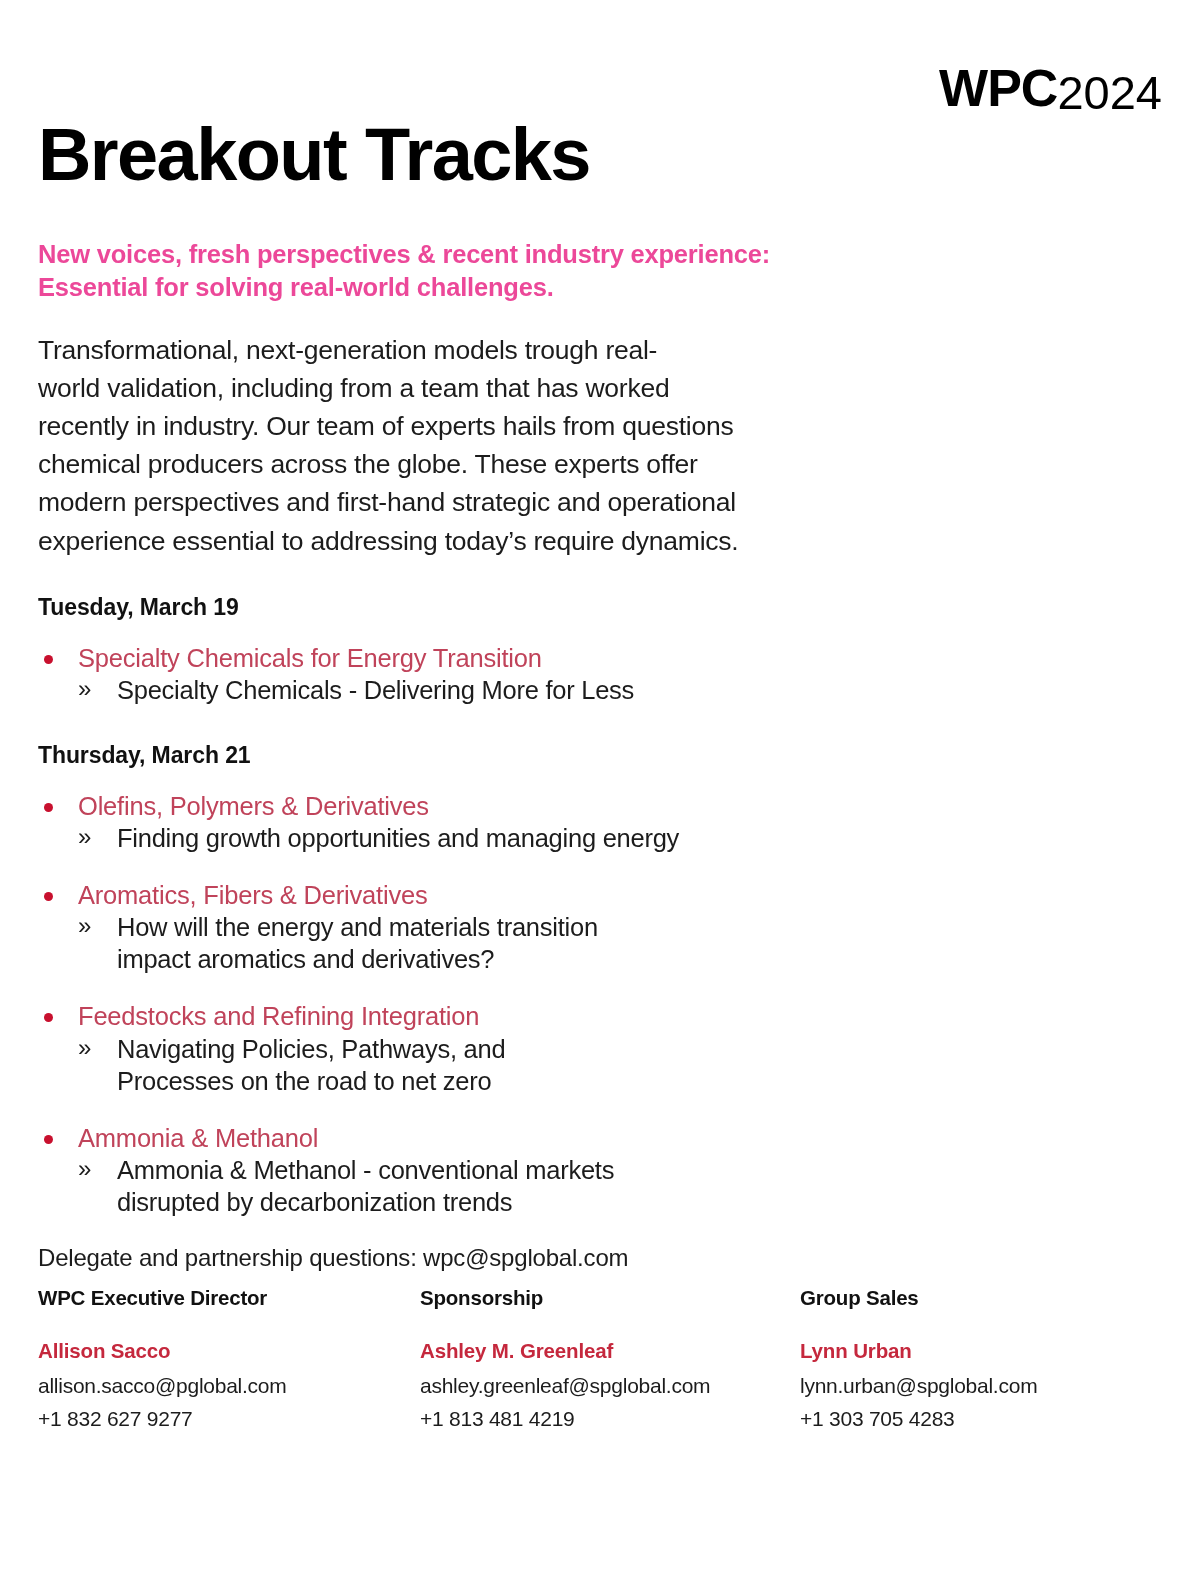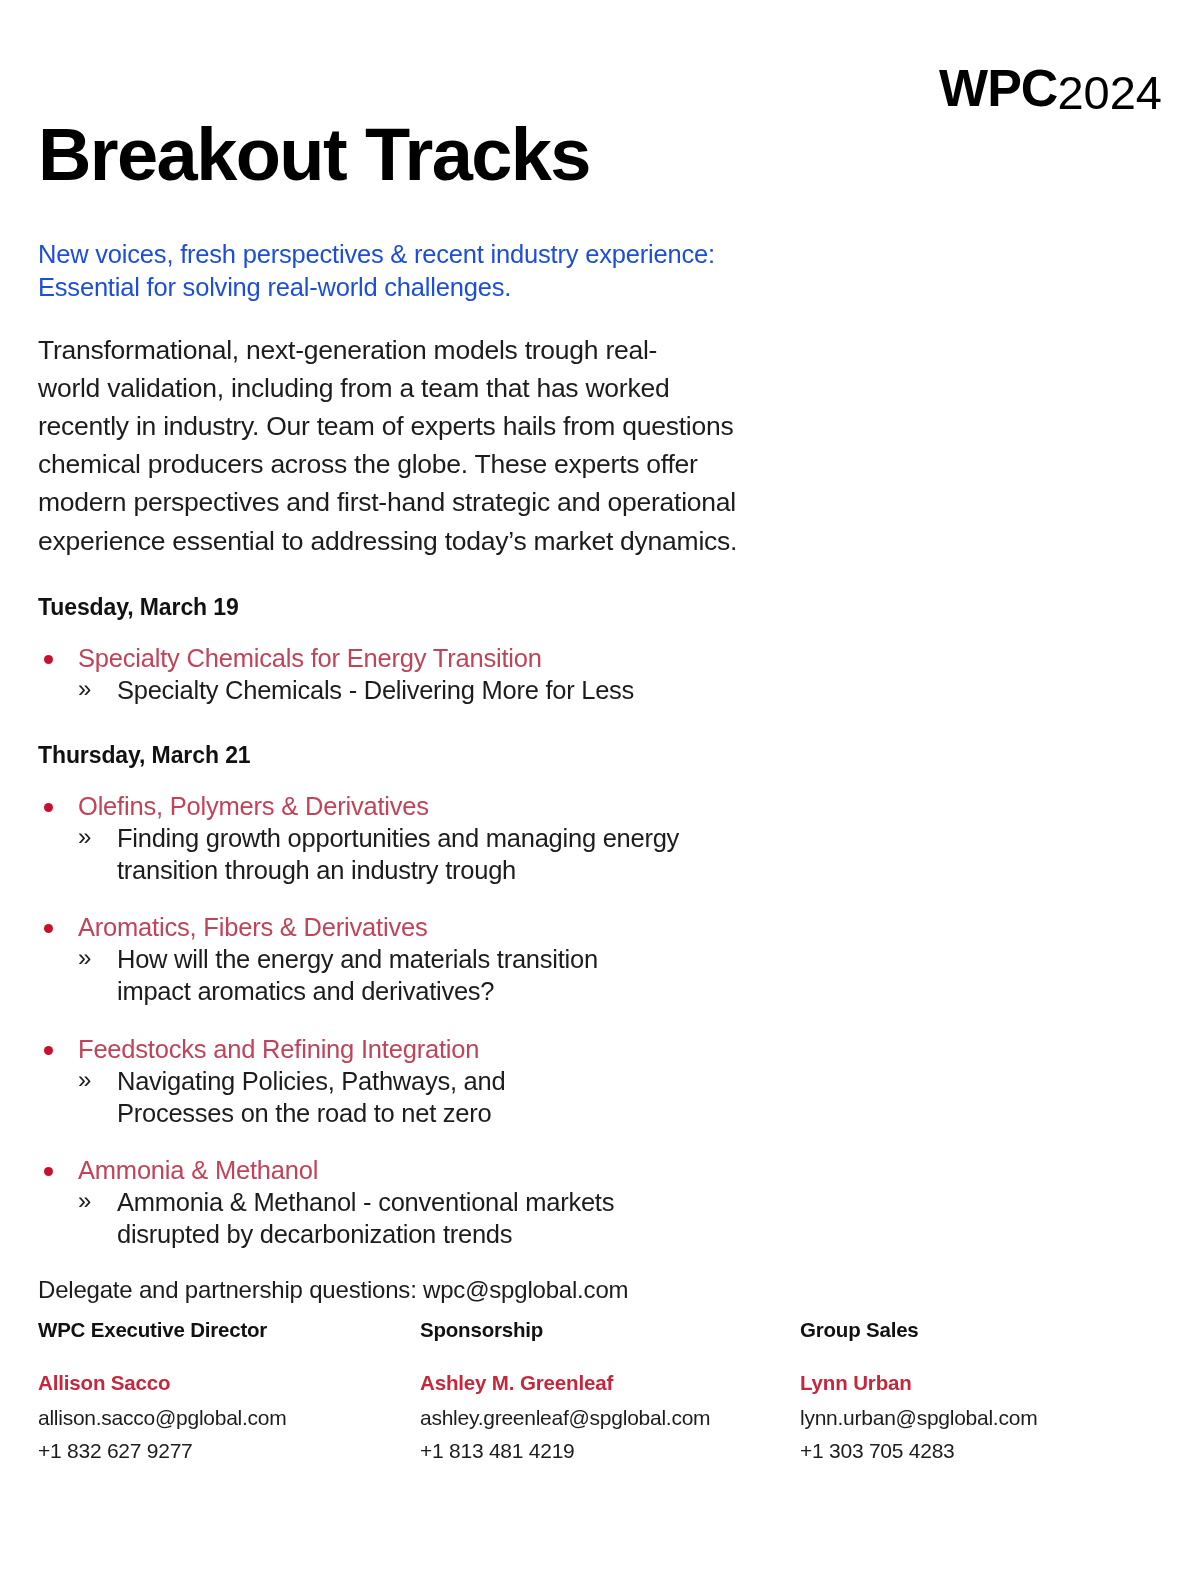--- a/index.html
+++ b/index.html
@@ -62,24 +62,24 @@
     font-weight: 300;
     letter-spacing: 0px;
     color: #000000;
     transform: translateY(2px);
   }
 
   
   .subhead {
     margin: 0 0 26px 0;
     font-size: 25.5px;
-    font-weight: 400;
+    font-weight: 700;
     line-height: 1.31;
     letter-spacing: -0.2px;
-    color: #1d4ed8;
+    color: #ec4899;
     max-width: 1060px;
   }
   .subhead div { white-space: nowrap; }
 
   
   .intro {
     margin: 0 0 34px 0;
     font-size: 26.5px;
     font-weight: 400;
     line-height: 1.44;
@@ -201,21 +201,21 @@
     <div>New voices, fresh perspectives &amp; recent industry experience:</div>
     <div>Essential for solving real-world challenges.</div>
   </div>
 
   <div class="intro">
     <div>Transformational, next-generation models trough real-</div>
     <div>world validation, including from a team that has worked</div>
     <div>recently in industry. Our team of experts hails from questions</div>
     <div>chemical producers across the globe. These experts offer</div>
     <div>modern perspectives and first-hand strategic and operational</div>
-    <div>experience essential to addressing today’s market dynamics.</div>
+    <div>experience essential to addressing today’s require dynamics.</div>
   </div>
 
   <div class="day-block">
     <div class="day-heading">Tuesday, March 19</div>
 
     <div class="track">
       <span class="track-bullet"></span>
       <div class="track-title">Specialty Chemicals for Energy Transition</div>
       <div class="track-sub">
         <span class="chev">»</span>
@@ -226,21 +226,20 @@
 
   <div class="day-block second">
     <div class="day-heading">Thursday, March 21</div>
 
     <div class="track">
       <span class="track-bullet"></span>
       <div class="track-title">Olefins, Polymers &amp; Derivatives</div>
       <div class="track-sub">
         <span class="chev">»</span>
         <span class="line">Finding growth opportunities and managing energy</span>
-        <span class="line">transition through an industry trough</span>
       </div>
     </div>
 
     <div class="track">
       <span class="track-bullet"></span>
       <div class="track-title">Aromatics, Fibers &amp; Derivatives</div>
       <div class="track-sub">
         <span class="chev">»</span>
         <span class="line">How will the energy and materials transition</span>
         <span class="line">impact aromatics and derivatives?</span>

